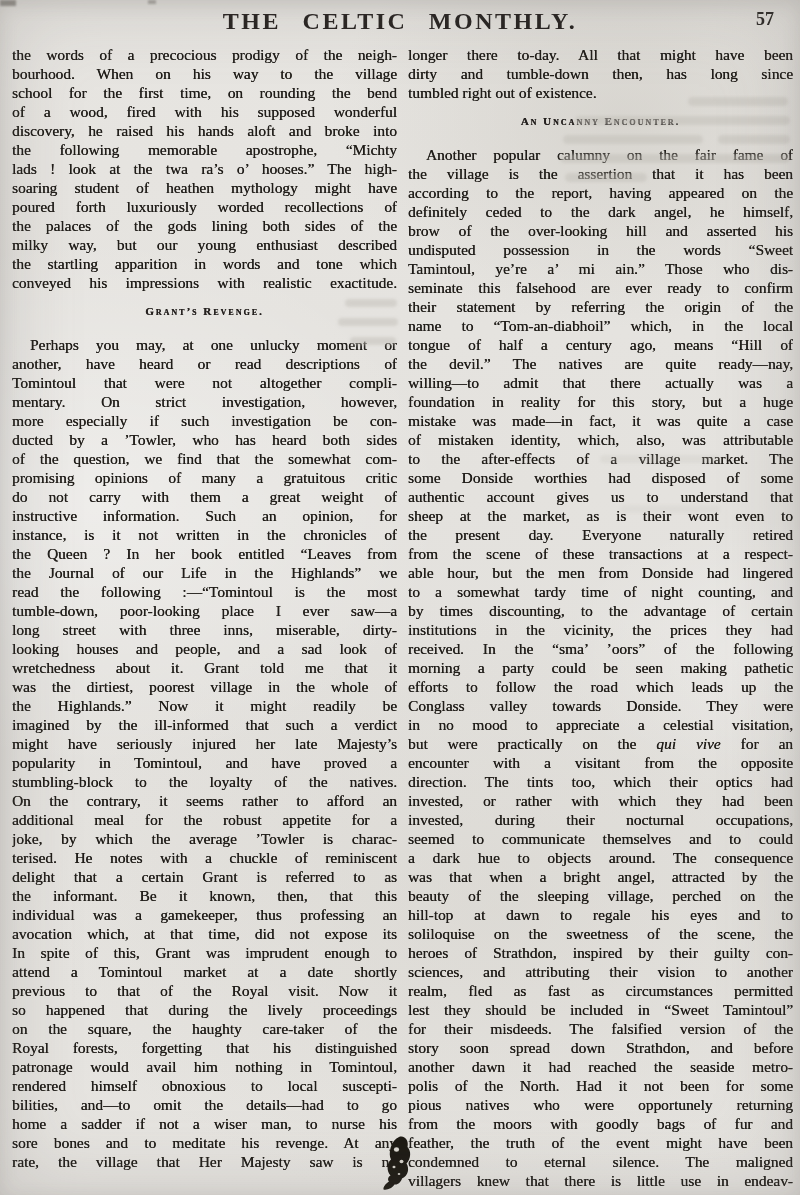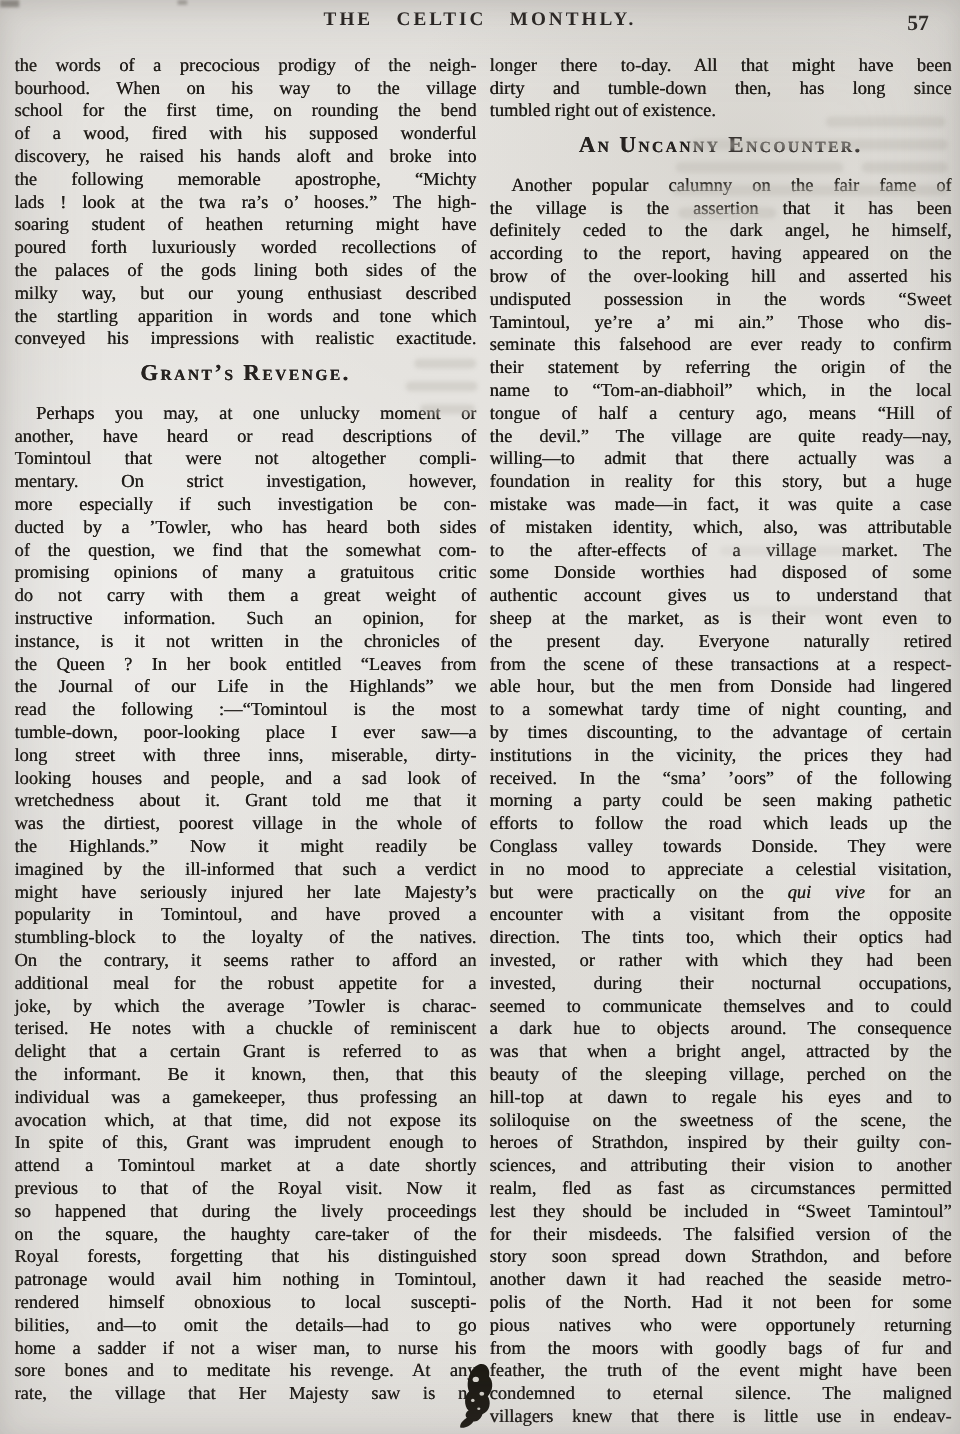--- a/index.html
+++ b/index.html
@@ -17,36 +17,36 @@
       radial-gradient(ellipse 300px 200px at 96% 55%, rgba(255,255,255,.30), rgba(0,0,0,0) 70%),
       linear-gradient(#e7e5e1, #e3e1dd 55%, #e6e4e0);
   }
   .page::after{
     content:"";position:absolute;inset:0;pointer-events:none;
     box-shadow:inset 0 0 75px 12px rgba(110,106,98,.20), inset 0 4px 18px rgba(110,106,98,.18);
   }
   .header{position:absolute;top:6px;left:0;right:0;height:32px;}
   .title{
     position:absolute;left:0;right:0;top:2px;text-align:center;
-    font-weight:bold;font-size:16px;letter-spacing:2.5px;word-spacing:13px;color:#262220;
+    font-weight:bold;font-size:24px;letter-spacing:2.5px;word-spacing:13px;color:#262220;
   }
   .pagenum{position:absolute;right:26px;top:3px;font-size:18px;font-weight:bold;color:#2a2724;}
   .columns{position:absolute;top:45px;left:12px;display:flex;gap:11px;}
   .col{width:385px;}
   .line{
     font-size:15.4px;line-height:19px;height:19px;overflow:hidden;
     text-align:justify;text-align-last:justify;
     text-shadow:0.25px 0 0 currentColor;
   }
   .line.indent{text-indent:18px;}
   .line.short-last{text-align-last:left;}
   .line i{}
   .heading{
     height:19px;line-height:19px;margin:10px 0 14px;text-align:center;
-    font-variant:small-caps;font-weight:bold;font-size:19px;letter-spacing:2px;
+    font-variant:small-caps;font-weight:bold;font-size:11px;letter-spacing:2px;
     color:#262220;text-shadow:0.25px 0 0 currentColor;
   }
   .ghost{position:absolute;border-radius:5px;background:#c2bfb8;opacity:.5;filter:blur(1.7px);pointer-events:none;}
   .smudge{position:absolute;background:#57534c;filter:blur(1.2px);pointer-events:none;}
   .ink-blot{position:absolute;left:382px;top:1132px;width:32px;height:62px;}
 </style>
 </head>
 <body>
 
 <div class="page">
@@ -58,21 +58,21 @@
 
   <div class="columns">
     <div class="col" id="col-left">
         <div class="line">the words of a precocious prodigy of the neigh-</div>
         <div class="line">bourhood.  When on his way to the village</div>
         <div class="line">school for the first time, on rounding the bend</div>
         <div class="line">of a wood, fired with his supposed wonderful</div>
         <div class="line">discovery, he raised his hands aloft and broke into</div>
         <div class="line">the following memorable apostrophe, “Michty</div>
         <div class="line">lads ! look at the twa ra’s o’ hooses.”  The high-</div>
-        <div class="line">soaring student of heathen returning might have</div>
+        <div class="line">soaring student of heathen mythology might have</div>
         <div class="line">poured forth luxuriously worded recollections of</div>
         <div class="line">the palaces of the gods lining both sides of the</div>
         <div class="line">milky way, but our young enthusiast described</div>
         <div class="line">the startling apparition in words and tone which</div>
         <div class="line">conveyed his impressions with realistic exactitude.</div>
         <div class="heading">Grant’s Revenge.</div>
         <div class="line indent">Perhaps you may, at one unlucky moment or</div>
         <div class="line">another, have heard or read descriptions of</div>
         <div class="line">Tomintoul that were not altogether compli-</div>
         <div class="line">mentary.  On strict investigation, however,</div>
@@ -117,30 +117,30 @@
         <div class="line">sore bones and to meditate his revenge.  At any</div>
         <div class="line">rate, the village that Her Majesty saw is no</div>
       </div>
     <div class="col" id="col-right">
         <div class="line">longer there to-day.  All that might have been</div>
         <div class="line">dirty and tumble-down then, has long since</div>
         <div class="line short-last">tumbled right out of existence.</div>
         <div class="heading">An Uncanny Encounter.</div>
         <div class="line indent">Another popular calumny on the fair fame of</div>
         <div class="line">the village is the assertion that it has been</div>
+        <div class="line">according to the report, having appeared on the</div>
         <div class="line">definitely ceded to the dark angel, he himself,</div>
-        <div class="line">according to the report, having appeared on the</div>
         <div class="line">brow of the over-looking hill and asserted his</div>
         <div class="line">undisputed possession in the words “Sweet</div>
         <div class="line">Tamintoul, ye’re a’ mi ain.”  Those who dis-</div>
         <div class="line">seminate this falsehood are ever ready to confirm</div>
         <div class="line">their statement by referring the origin of the</div>
         <div class="line">name to “Tom-an-diabhoil” which, in the local</div>
         <div class="line">tongue of half a century ago, means “Hill of</div>
-        <div class="line">the devil.”  The village are quite ready—nay,</div>
+        <div class="line">the devil.”  The natives are quite ready—nay,</div>
         <div class="line">willing—to admit that there actually was a</div>
         <div class="line">foundation in reality for this story, but a huge</div>
         <div class="line">mistake was made—in fact, it was quite a case</div>
         <div class="line">of mistaken identity, which, also, was attributable</div>
         <div class="line">to the after-effects of a village market.  The</div>
         <div class="line">some Donside worthies had disposed of some</div>
         <div class="line">authentic account gives us to understand that</div>
         <div class="line">sheep at the market, as is their wont even to</div>
         <div class="line">the present day.  Everyone naturally retired</div>
         <div class="line">from the scene of these transactions at a respect-</div>

